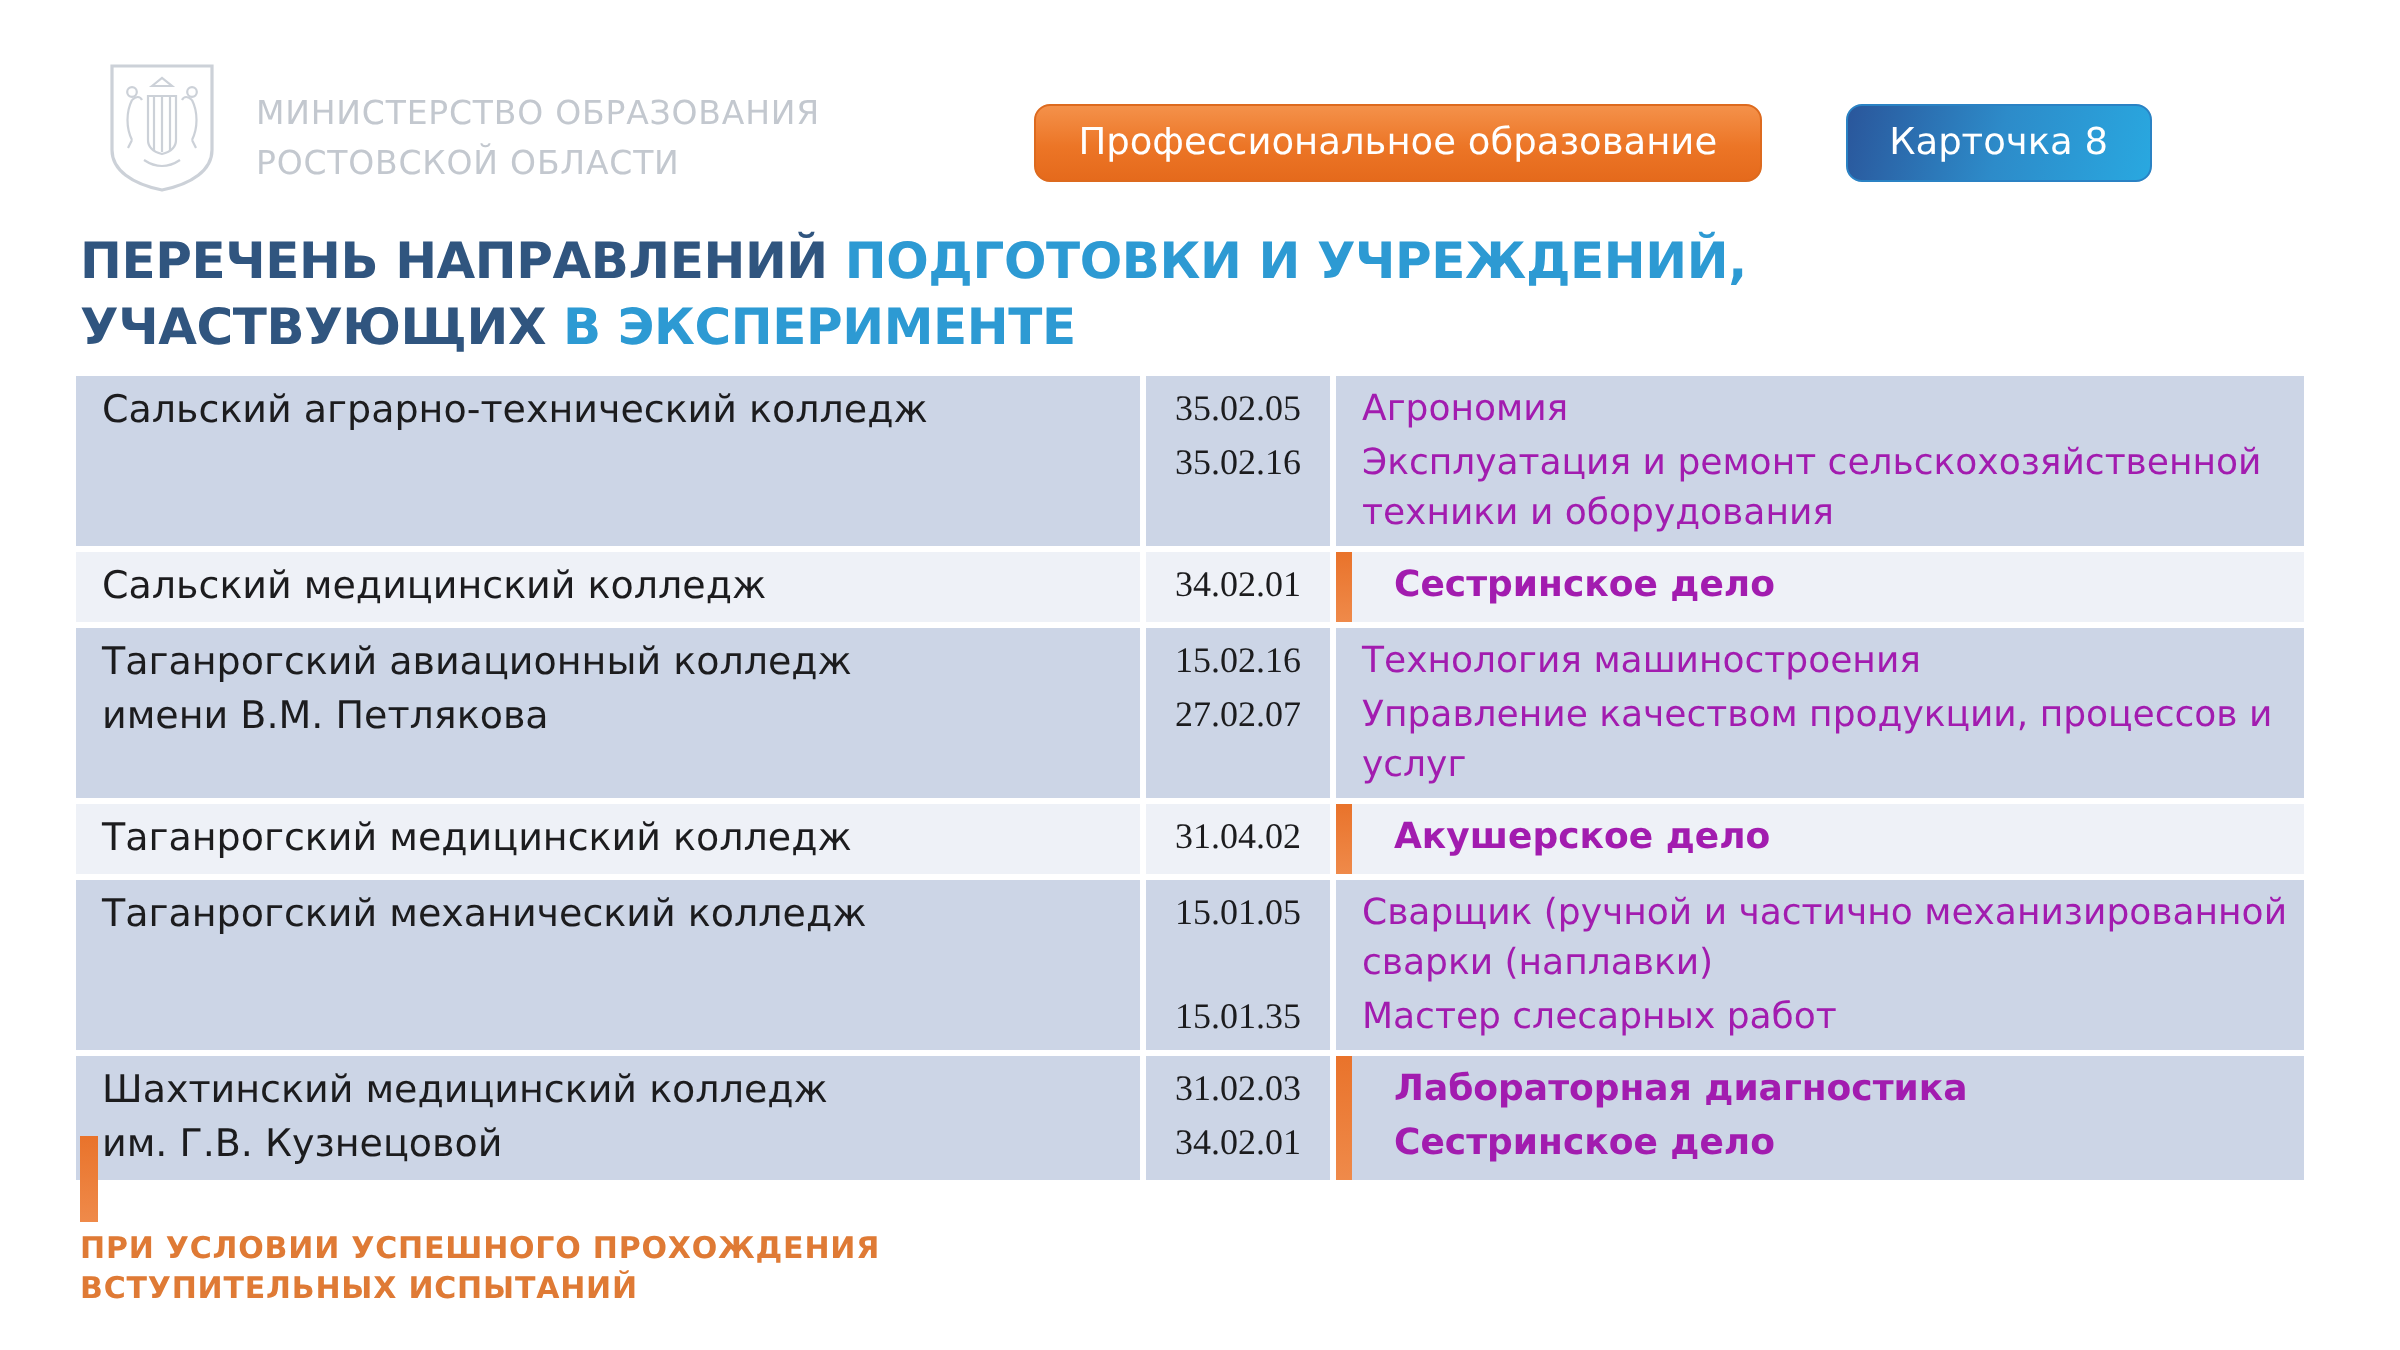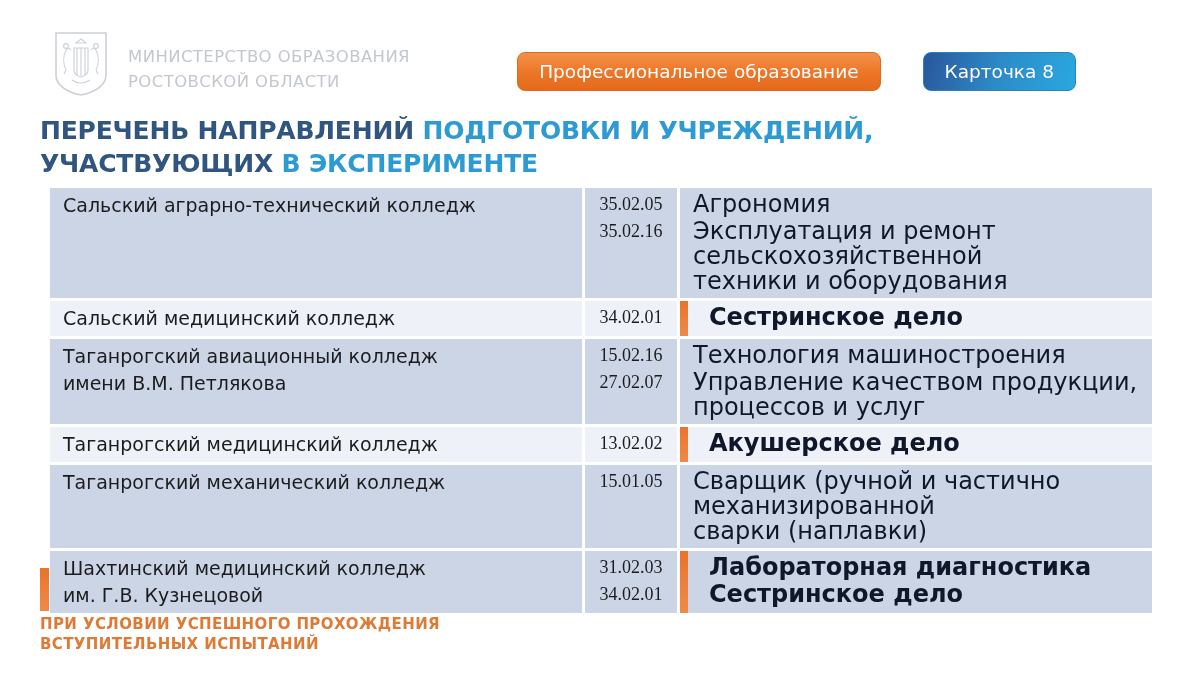--- a/index.html
+++ b/index.html
@@ -15,35 +15,35 @@
   .badges{display:flex; gap:42px; margin-top:22px;}
   .badge{height:37px; display:flex; align-items:center; padding:0 21px; border-radius:8px;
          color:#ffffff; font-size:18.5px; white-space:nowrap;}
   .badge.orange{background:linear-gradient(180deg,#F4914A 0%,#EC7526 55%,#E56A1C 100%); border:1px solid #DD6A1E;}
   .badge.blue{background:linear-gradient(105deg,#2A569B 0%,#2D8BC9 50%,#29A8E0 100%); border:1px solid #2A82C4;}
   
   .title{position:absolute; left:36px; top:110px; margin:4px; font-size:25px; font-weight:bold; line-height:33px; letter-spacing:-0.2px;}
   .title .dark{color:#30557F;}
   .title .light{color:#2D9AD3;}
   
-  .tbl{position:absolute; left:50px; top:188px; width:1127px;}
+  .tbl{position:absolute; left:38px; top:188px; width:1127px;}
   .row{display:flex; margin-bottom:3px;}
   .row .name{
     width:509px; flex:0 0 509px; border-right:3px solid #ffffff;
     padding:4px 10px 4px 13px; box-sizing:content-box;
     font-size:19px; line-height:27px; color:#1c1c1e; white-space:pre-line;
   }
   .row .progs{flex:1; position:relative; padding:4px 0;}
   .row.shaded .name,.row.shaded .progs{background:#ccd5e6;}
   .row.light .name,.row.light .progs{background:#eef1f7;}
   .progs::before{content:""; position:absolute; left:92px; top:0; bottom:0; width:3px; background:#ffffff;}
   .prog{display:flex; align-items:flex-start;}
   .prog + .prog{margin-top:2px;}
   .prog .code{flex:0 0 92px; text-align:center; font-size:18px; line-height:25px; color:#1c1c1e;font-family:Liberation Serif, serif;}
-  .prog .pname{flex:1; padding-left:16px; font-size:24px; line-height:25px; color:#0f172a; white-space:pre-line;}
+  .prog .pname{flex:1; padding-left:16px; font-size:18px; line-height:25px; color:#a21caf; white-space:pre-line;}
   .row.starred .pname{padding-left:32px;font-weight:bold;}
   .sbar{position:absolute; left:95px; top:0; bottom:0; width:8px;
         background:linear-gradient(180deg,#E9732B 0%,#EF8A4A 100%);}
   
   .footnote{position:absolute; left:40px; top:566px; display:flex; align-items:flex-start;flex-direction:column;}
   .fbar{width:9px; height:43px; background:linear-gradient(180deg,#E9732B 0%,#EF8A4A 100%); margin-right:15px; margin-top:2px;}
   .ftext{font-size:15px; font-weight:bold; color:#DF7A35; line-height:20px; letter-spacing:0.4px; margin-top:3px;}
 </style>
 </head>
 <body>
@@ -114,32 +114,36 @@
             <div class="code">27.02.07</div>
             <div class="pname">Управление качеством продукции, процессов и услуг</div>
           </div>
         </div>
       </div>
       <div class="row light starred">
         <div class="name">Таганрогский медицинский колледж</div>
         <div class="progs">
           <div class="sbar"></div>
           <div class="prog">
-            <div class="code">13.02.02</div>
+            <div class="code">31.04.02</div>
             <div class="pname">Акушерское дело</div>
           </div>
         </div>
       </div>
       <div class="row shaded">
         <div class="name">Таганрогский механический колледж</div>
         <div class="progs">
           <div class="prog">
             <div class="code">15.01.05</div>
             <div class="pname">Сварщик (ручной и частично механизированной
 сварки (наплавки)</div>
+          </div>
+          <div class="prog">
+            <div class="code">15.01.35</div>
+            <div class="pname">Мастер слесарных работ</div>
           </div>
         </div>
       </div>
       <div class="row shaded starred">
         <div class="name">Шахтинский медицинский колледж
 им. Г.В. Кузнецовой</div>
         <div class="progs">
           <div class="sbar"></div>
           <div class="prog">
             <div class="code">31.02.03</div>

